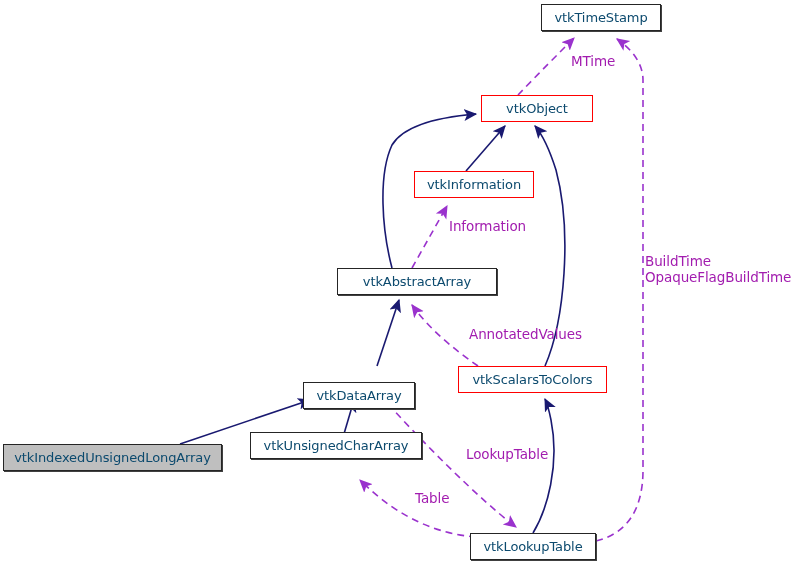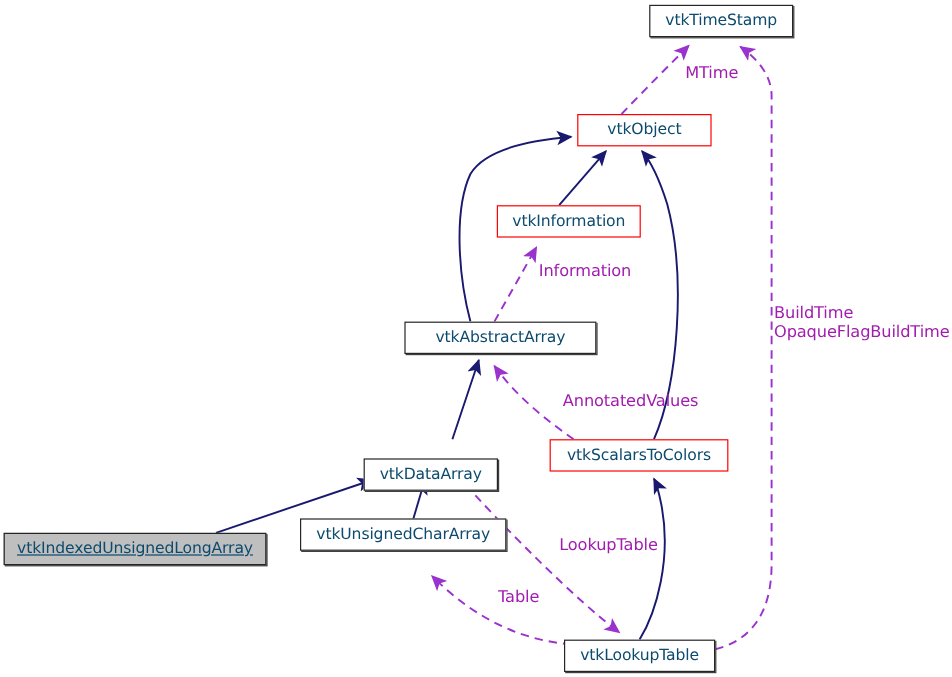--- a/index.html
+++ b/index.html
@@ -39,21 +39,20 @@
     border: 1px solid #252525;
     box-shadow: 1px 1px 0 0 #404040;
   }
   .node.outline-red {
     border: 1.5px solid #ff0000;
   }
   .node.filled {
     background: #bfbfbf;
     border: 1px solid #252525;
     box-shadow: 1px 1px 0 0 #404040;
-    text-decoration: underline;
   }
   .edge-label {
     position: absolute;
     font-size: 13.5px;
     color: #a21caf;
     white-space: nowrap;
     background: transparent;
     letter-spacing: -0.1px;
   }
   .edge-label.multi {

